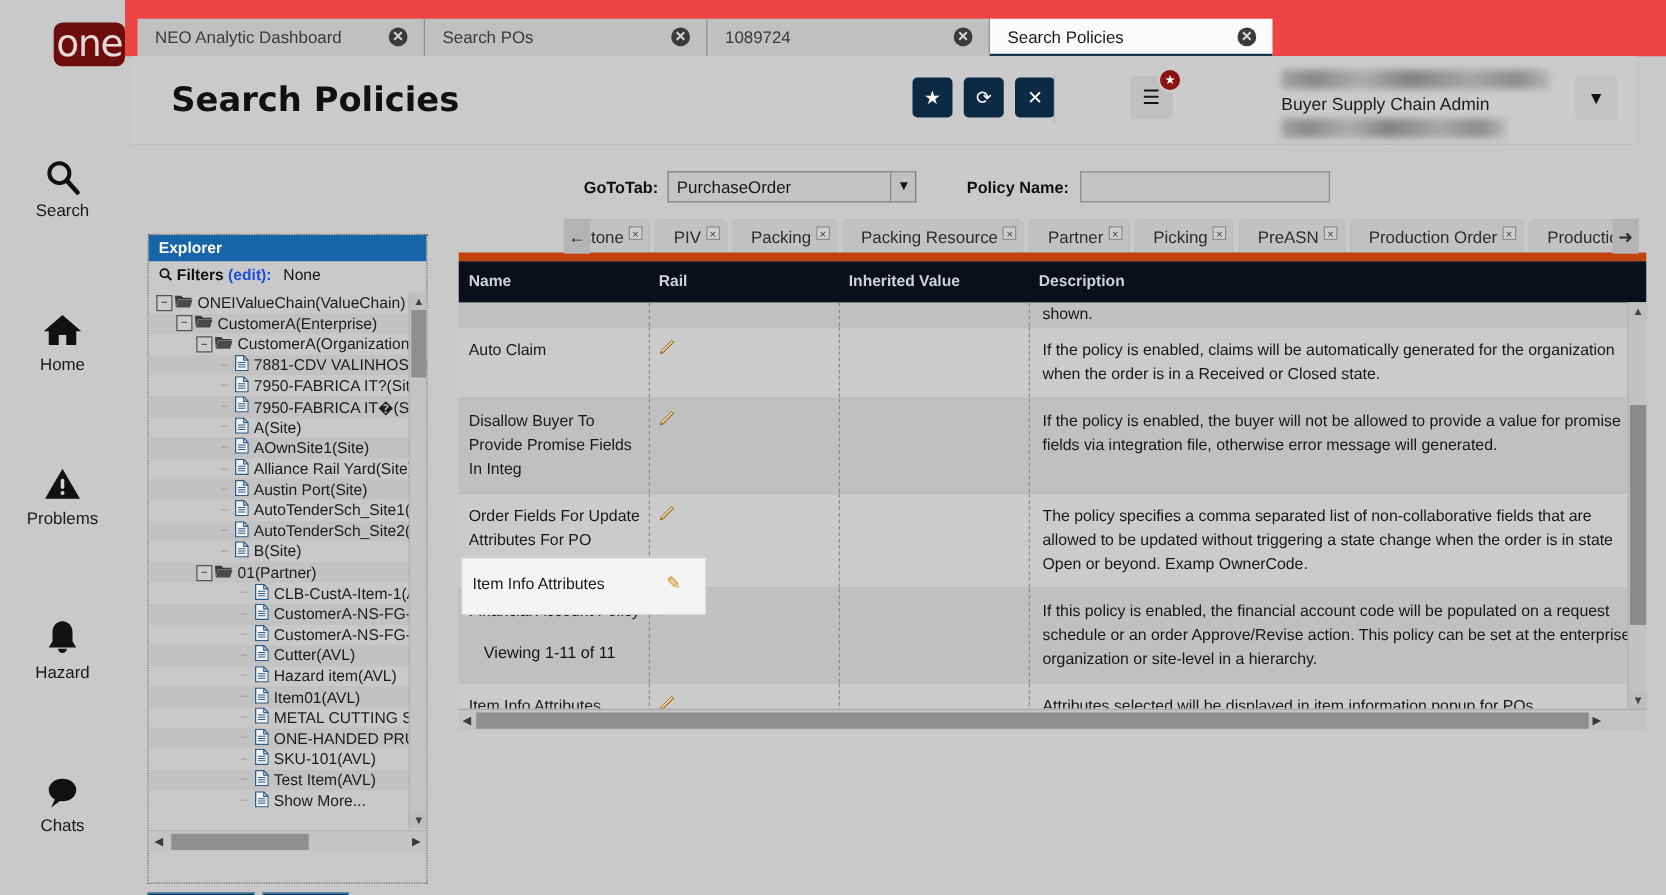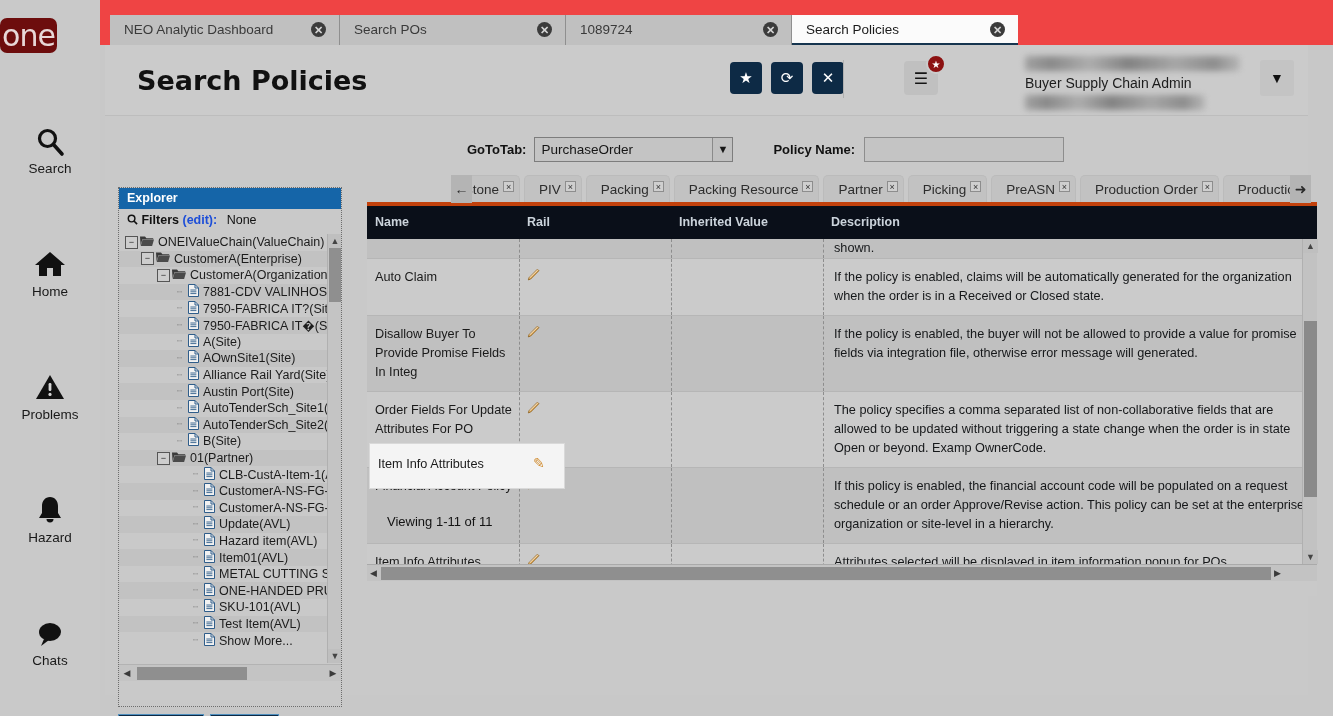--- a/index.html
+++ b/index.html
@@ -8,21 +8,21 @@
     font-family: "Liberation Sans", sans-serif;
     background: #c8c8c8;
     overflow: hidden;
   }
   body { position: relative; }
 
   
   #left-rail {
     position: absolute; left: 0; top: 0; width: 100px; height: 716px;
     background: #c9c9c9;
-    display: flex; flex-direction: column; align-items: flex-start; gap: 47px;
+    display: flex; flex-direction: column; align-items: flex-end; gap: 47px;
   }
   #brand-logo {
     width: 57px; height: 57px; margin-top: 18px; border-radius: 7px;
     background: #6d0d0d; color: #e8d8d8;
     display: flex; align-items: center; justify-content: center;
     font-size: 30px; letter-spacing: -1px; font-family: "DejaVu Sans", sans-serif;
   }
   .rail-item {
     width: 100px; margin-top: 22px;
     display: flex; flex-direction: column; align-items: center;
@@ -225,21 +225,21 @@
   }
   .ctab-x {
     position: absolute; right: 5px; top: 5px; width: 11px; height: 11px;
     font-size: 9px; line-height: 10px; text-align: center;
     border: 1px solid #8d8d8d; background: #cfcfcf; color: #333; cursor: pointer;
   }
 
   
   #table-zone {
     position: absolute; left: 12px; top: 86px; width: 950px; height: 394px;
-    background: #c9c9c9; border-top: 4px solid #c2410c;
+    background: #c9c9c9; border-top: 7px solid #c2410c;
   }
   #thead {
     position: absolute; left: 0; top: 0; width: 950px; height: 33px;
     background: #0a0f19; color: #cfd6de;
   }
   .th { position: absolute; top: 9px; font-size: 12.5px; font-weight: bold; color: #cbd3db; }
   #tbody-clip {
     position: absolute; left: 0; top: 33px; width: 950px; height: 325px;
     overflow: hidden;
   }
@@ -637,21 +637,21 @@
               <span class="tw none">┈</span>
               <span class="ic-doc"><svg width="11" height="13" viewBox="0 0 11 13">
                   <path d="M0.5 0.5 H7 L10.5 4 V12.5 H0.5 Z" fill="#f2f2f2" stroke="#2f5d8a" stroke-width="1"></path>
                   <path d="M7 0.5 V4 H10.5" fill="none" stroke="#2f5d8a" stroke-width="1"></path>
                   <g stroke="#2f5d8a" stroke-width="0.9">
                     <line x1="2.4" y1="6" x2="8.4" y2="6"></line>
                     <line x1="2.4" y1="7.8" x2="8.4" y2="7.8"></line>
                     <line x1="2.4" y1="9.6" x2="8.4" y2="9.6"></line>
                   </g>
                 </svg></span>
-              <span>Update(AVL)</span>
+              <span>Cutter(AVL)</span>
             </div>
             <div class="tnode" style="padding-left: 70px;">
               <span class="tw none">┈</span>
               <span class="ic-doc"><svg width="11" height="13" viewBox="0 0 11 13">
                   <path d="M0.5 0.5 H7 L10.5 4 V12.5 H0.5 Z" fill="#f2f2f2" stroke="#2f5d8a" stroke-width="1"></path>
                   <path d="M7 0.5 V4 H10.5" fill="none" stroke="#2f5d8a" stroke-width="1"></path>
                   <g stroke="#2f5d8a" stroke-width="0.9">
                     <line x1="2.4" y1="6" x2="8.4" y2="6"></line>
                     <line x1="2.4" y1="7.8" x2="8.4" y2="7.8"></line>
                     <line x1="2.4" y1="9.6" x2="8.4" y2="9.6"></line>

